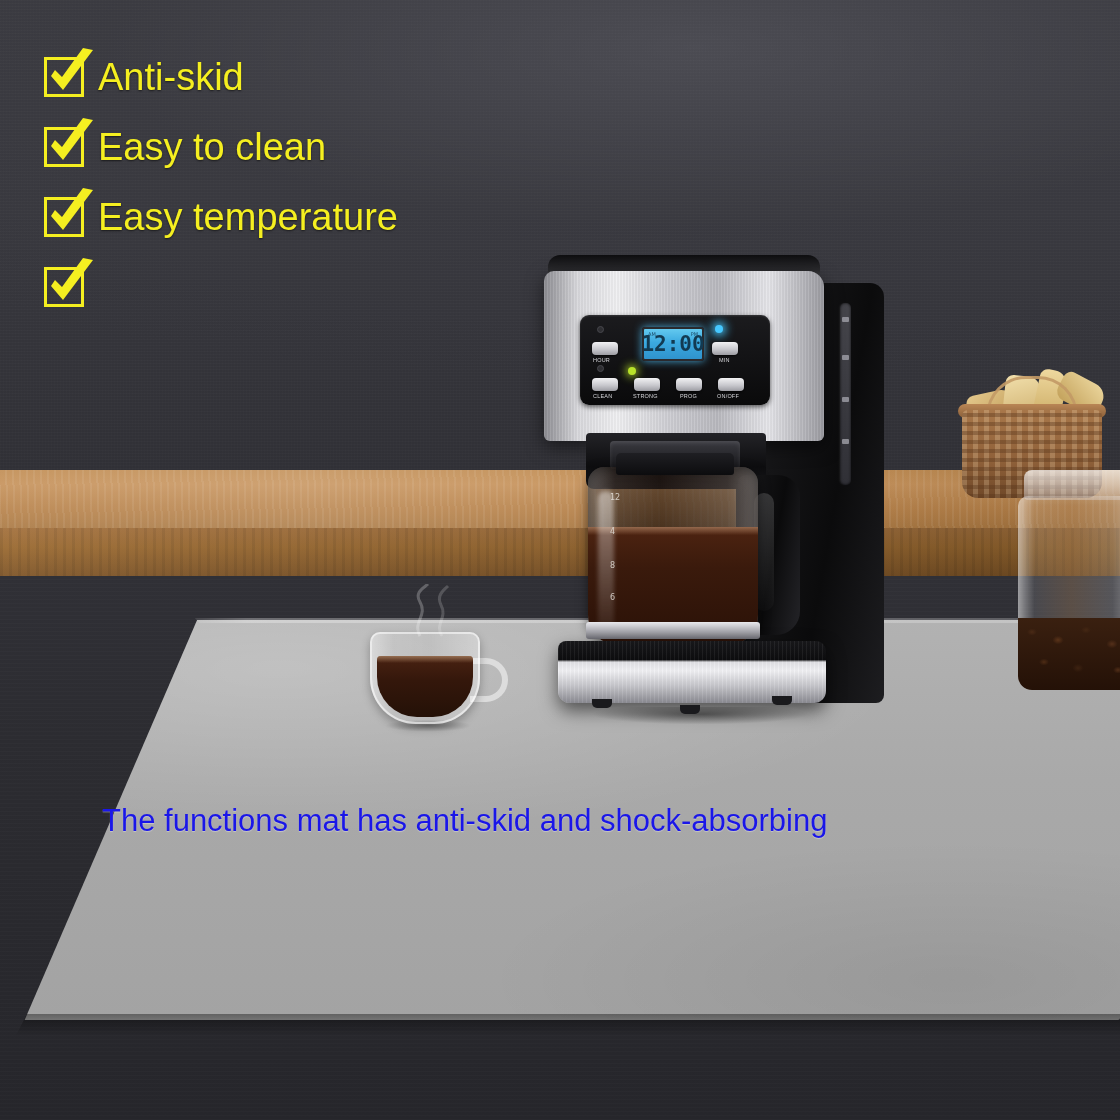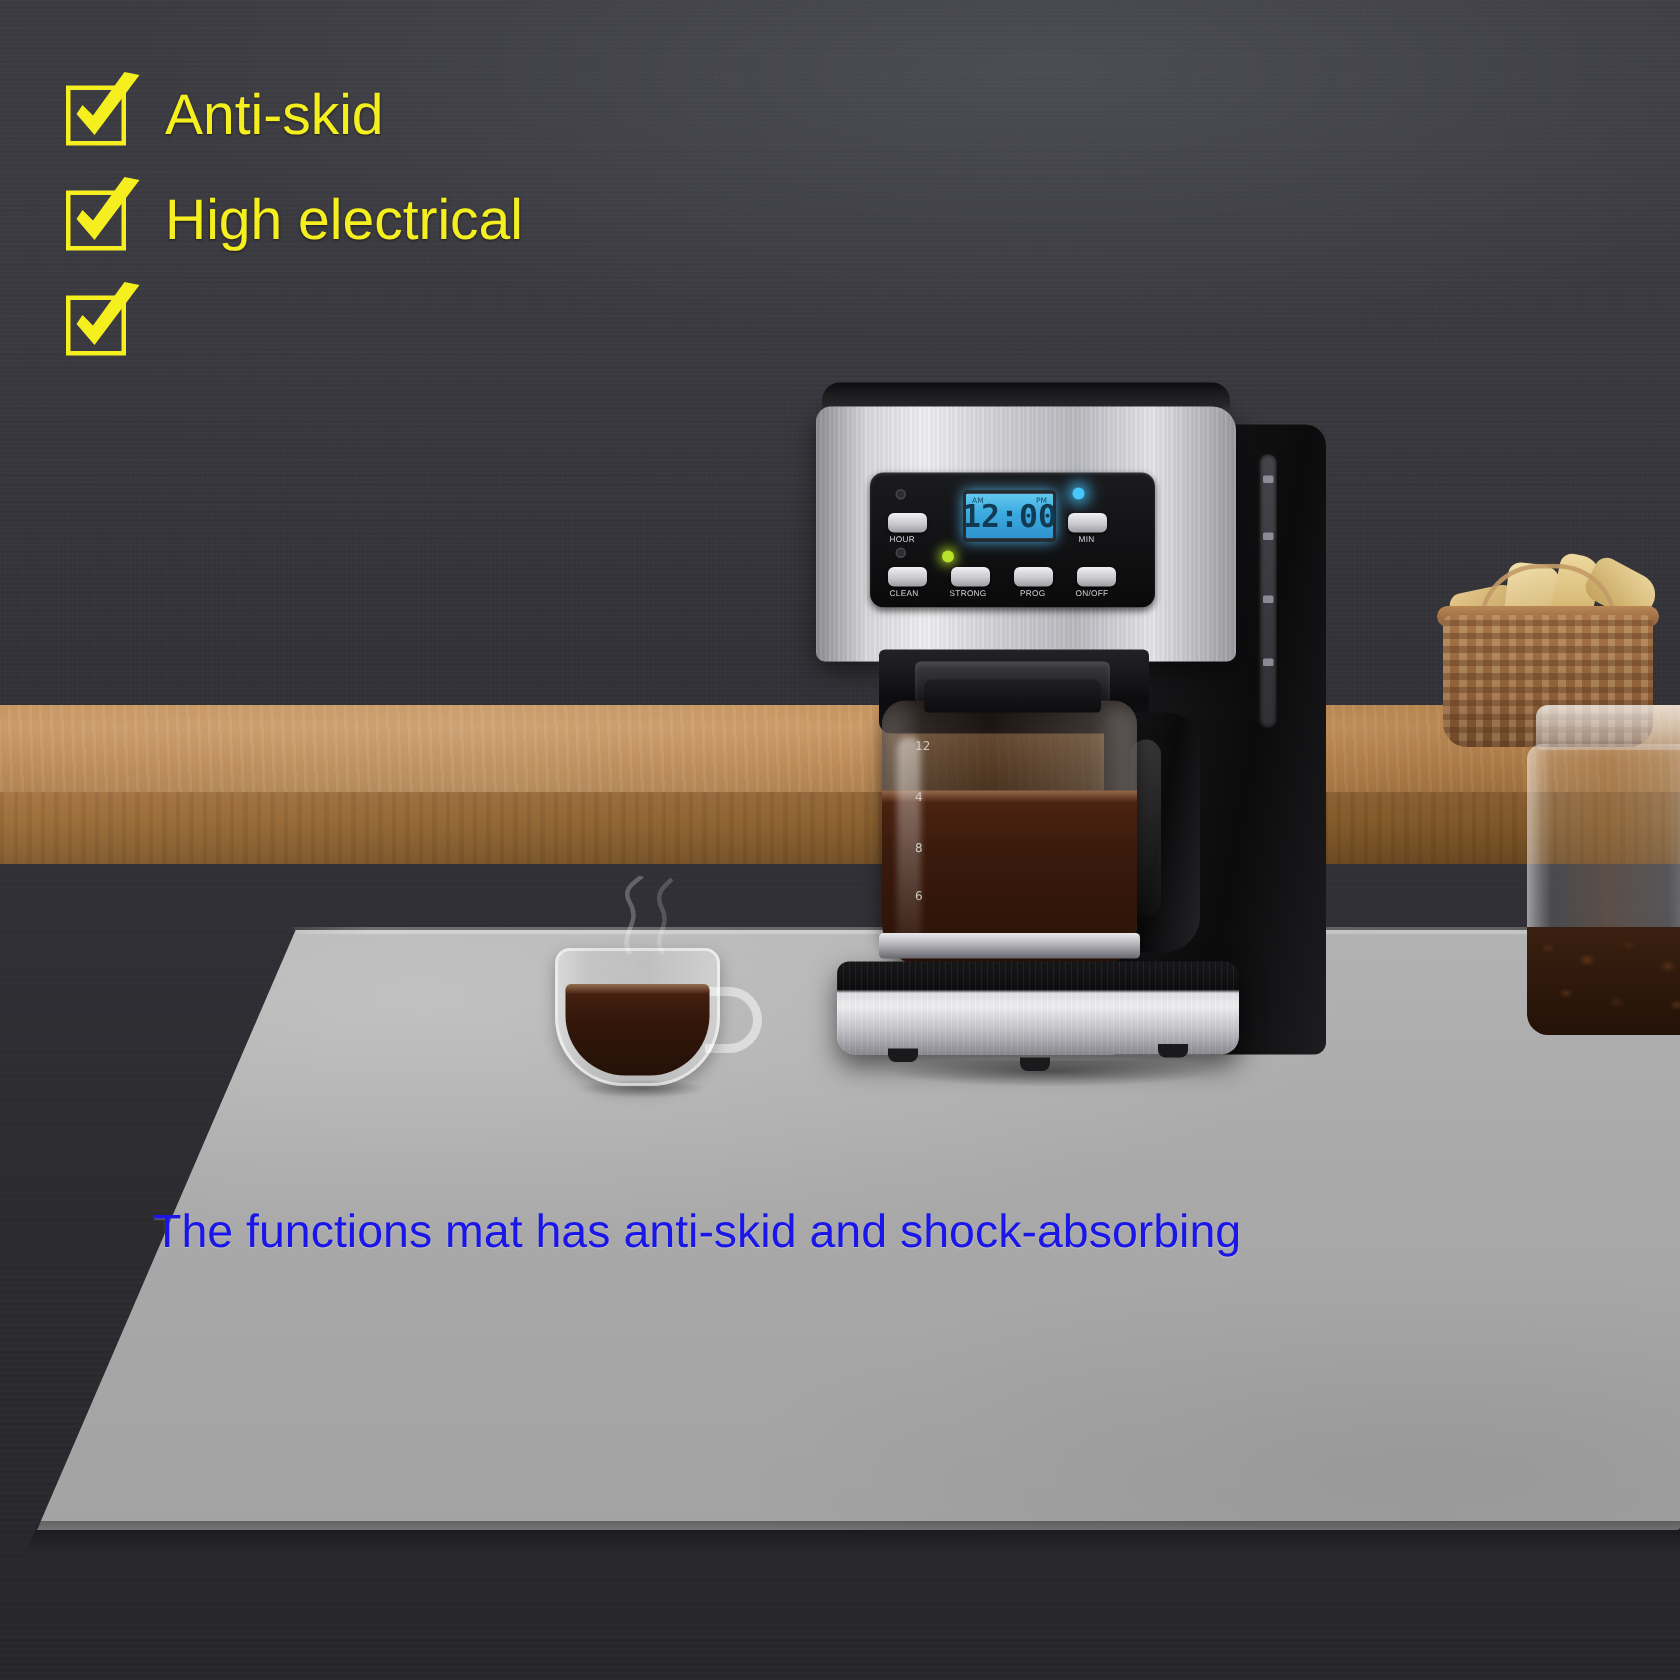--- a/index.html
+++ b/index.html
@@ -87,21 +87,21 @@
     background:linear-gradient(180deg, rgba(0,0,0,.40), rgba(0,0,0,0));
     clip-path: polygon(2.4% 0%, 100% 0%, 100% 100%, 1.4% 100%);
   }
 
   
   .checklist{
     position:absolute; left:44px; top:52px; width:470px;
     display:flex; flex-direction:column; gap:20px;
     z-index:30;
   }
-  .check-row{ display:flex; align-items:center; gap:26px; height:50px; }
+  .check-row{ display:flex; align-items:center; gap:14px; height:50px; }
   .cbox{
     position:relative; width:40px; height:40px; flex:0 0 40px;
     border:3px solid #f5ef20;
   }
   .cbox svg{ position:absolute; left:-4px; top:-12px; width:52px; height:50px; overflow:visible; }
   .check-label{
     color:#f5ef20; font-size:38px; line-height:44px; white-space:nowrap;
     text-shadow:0 1px 2px rgba(0,0,0,.55);
   }
 
@@ -490,36 +490,44 @@
     <div class="check-row">
       <div class="cbox">
         <svg viewBox="0 0 52 50">
           <path d="M8 28 L20 42 L50 2 L40 0 L19 29 L12 22 Z" fill="#f5ef20"></path>
         </svg>
       </div>
       <span class="check-label">Anti-skid</span>
     </div>
 
 
-
     <div class="check-row">
       <div class="cbox">
         <svg viewBox="0 0 52 50">
           <path d="M8 28 L20 42 L50 2 L40 0 L19 29 L12 22 Z" fill="#f5ef20"></path>
         </svg>
       </div>
-      <span class="check-label">High electrical</span>
+      <span class="check-label">Easy to clean</span>
     </div>
 
     <div class="check-row">
       <div class="cbox">
         <svg viewBox="0 0 52 50">
           <path d="M8 28 L20 42 L50 2 L40 0 L19 29 L12 22 Z" fill="#f5ef20"></path>
         </svg>
       </div>
+      <span class="check-label">Easy temperature</span>
+    </div>
+
+    <div class="check-row">
+      <div class="cbox">
+        <svg viewBox="0 0 52 50">
+          <path d="M8 28 L20 42 L50 2 L40 0 L19 29 L12 22 Z" fill="#f5ef20"></path>
+        </svg>
+      </div>
     </div>
 
   </div>
 
   <div class="caption">
     <p>The functions mat has anti-skid and shock-absorbing</p>
   </div>
 
 </div>
 

